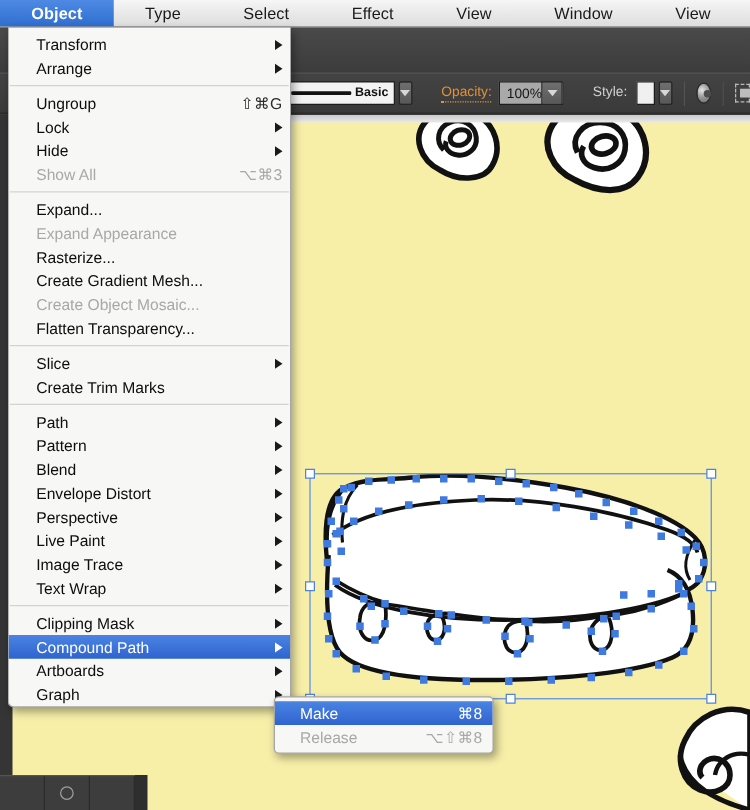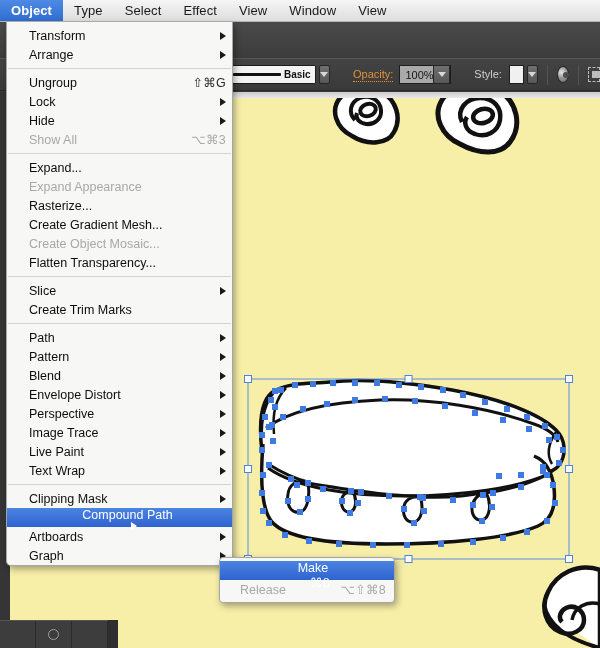--- a/index.html
+++ b/index.html
@@ -20,21 +20,21 @@
   #menubar {
     position: absolute; top: 0; left: 0;
     width: 600px; height: 22px;
     background: linear-gradient(to bottom, #f6f6f6 0%, #e9e9e9 50%, #dedede 100%);
     border-bottom: 1px solid #b4b4b4;
     display: flex; align-items: stretch;
     z-index: 40;
   }
   .mb-item {
     display: flex; align-items: center;
-    padding: 0 11px;
+    padding: 0 25px;
     font-size: 13px;
     color: #1a1a1a;
     letter-spacing: .1px;
     white-space: nowrap;
   }
   .mb-item.active {
     background: #2f6fd0;
     background: linear-gradient(to bottom, #4e8ae4 0%, #2f6ed0 100%);
     color: #fff;
     font-weight: bold;
@@ -206,21 +206,21 @@
   .mi {
     position: relative;
     height: 19px;
     display: flex; align-items: center;
     padding: 0 6px 0 22px;
     font-size: 12.5px;
     color: #0d0d0d;
     white-space: nowrap;
   }
   .mi.disabled { color: #a8a8a8; }
-  .mi.sel { background: linear-gradient(to bottom,#4b84e2 0%,#2f63cf 100%); color:#fff;flex-direction:column; }
+  .mi.sel { background: linear-gradient(to bottom,#4b84e2 0%,#2f63cf 100%); color:#fff; }
   .mi .lbl { flex: 1; }
   .mi .sc {
     font-size: 12.5px; color: #2b2b2b;
     margin-left: 14px; letter-spacing: .3px;
   }
   .mi.disabled .sc { color: #a8a8a8; }
   .mi.sel .sc { color: #fff; }
   .mi .arrow {
     width: 0; height: 0;
     border-top: 4.5px solid transparent;
@@ -550,25 +550,25 @@
       </div>
       <div class="mi">
         <span class="lbl">Envelope Distort</span>
         <span class="arrow"></span>
       </div>
       <div class="mi">
         <span class="lbl">Perspective</span>
         <span class="arrow"></span>
       </div>
       <div class="mi">
+        <span class="lbl">Live Paint</span>
+        <span class="arrow"></span>
+      </div>
+      <div class="mi">
         <span class="lbl">Image Trace</span>
-        <span class="arrow"></span>
-      </div>
-      <div class="mi">
-        <span class="lbl">Live Paint</span>
         <span class="arrow"></span>
       </div>
       <div class="mi">
         <span class="lbl">Text Wrap</span>
         <span class="arrow"></span>
       </div>
       <div class="msep"></div>
       <div class="mi">
         <span class="lbl">Clipping Mask</span>
         <span class="arrow"></span>

